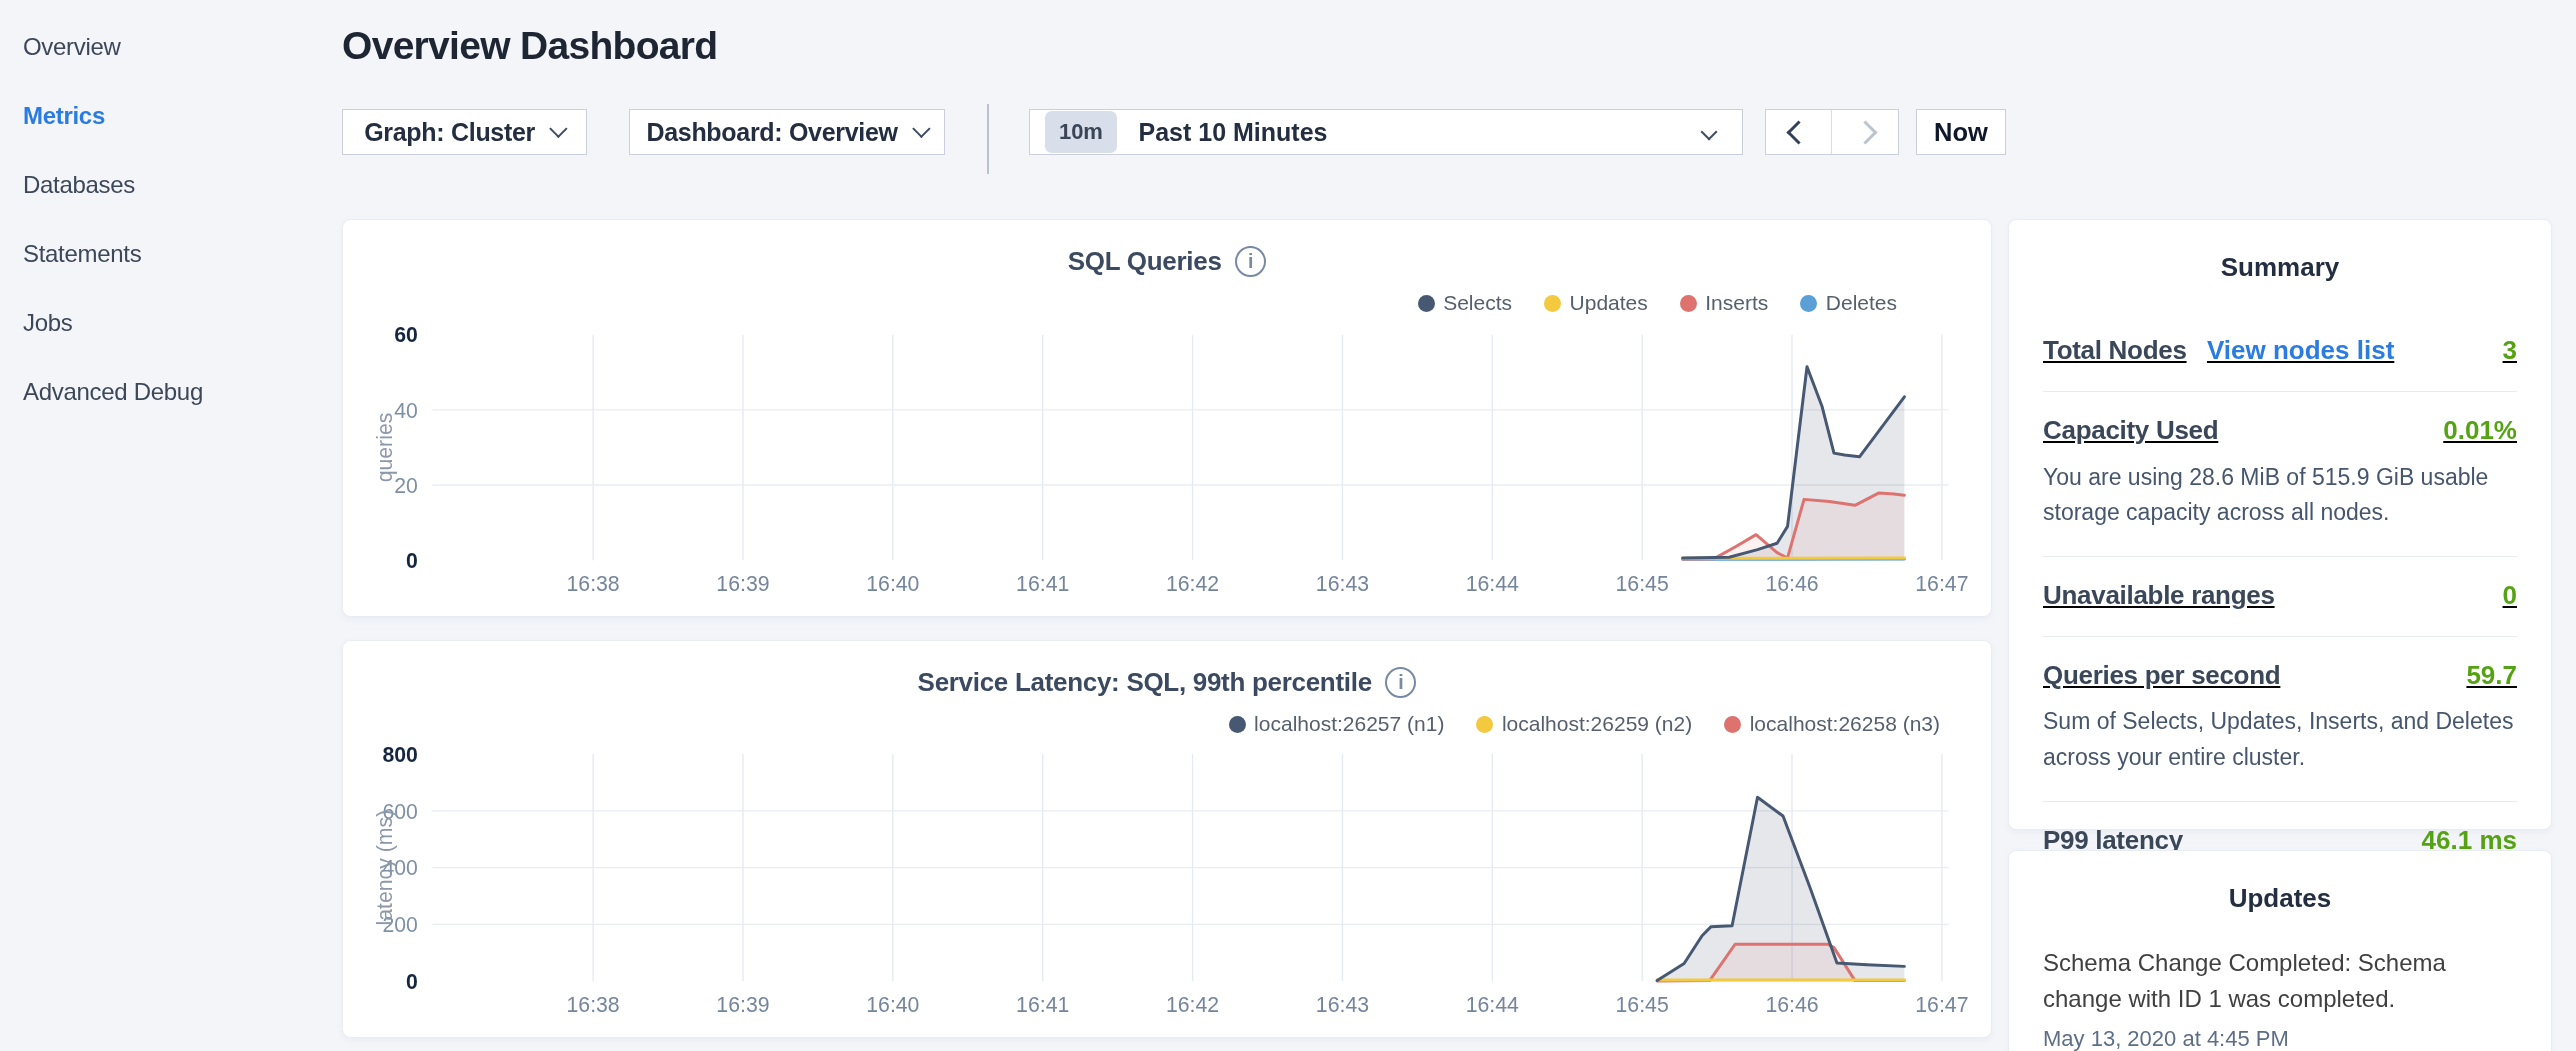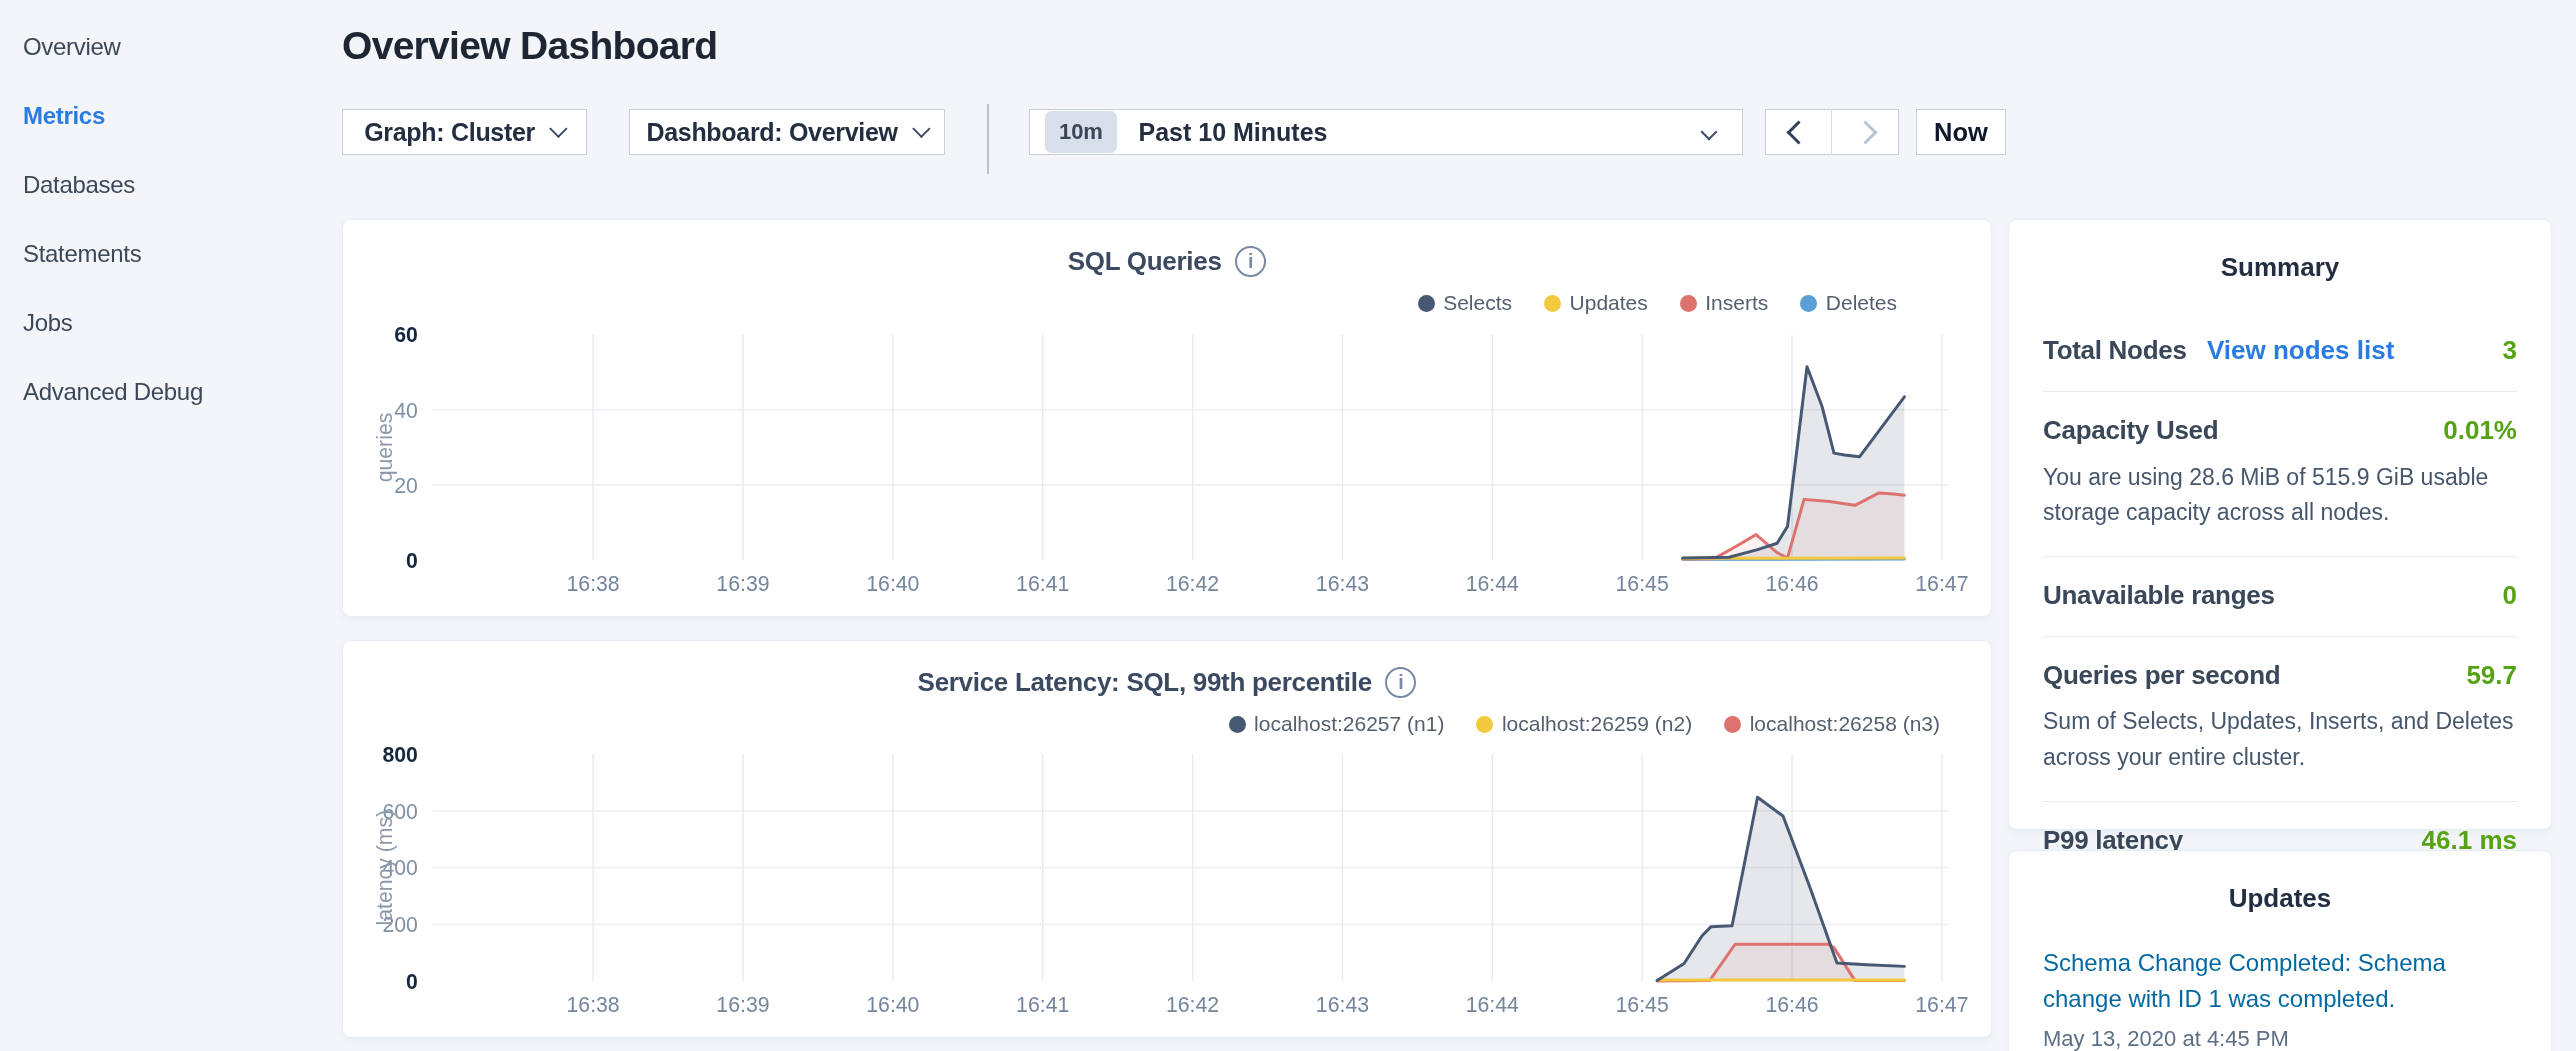--- a/index.html
+++ b/index.html
@@ -49,27 +49,27 @@
   .legend-item { display:flex; align-items:center; gap:8.5px;text-align:center; }
   .legend-dot { width:17px; height:17px; border-radius:50%; }
   .legend-label { font-size:21px; color:#555f6d; }
   .plot-svg { position:absolute; left:0; top:0; }
 
   
   .panel-title { text-align:center; font-size:26px; font-weight:700; color:#242e41; margin-top:32px; }
   .sum-rows { margin:29px 34px 0; }
   .sum-row { padding:23px 0 25px; }
   .sum-row + .sum-row { border-top:1.7px solid #e7eaef; }
-  .sum-head { display:flex; align-items:flex-start; }
+  .sum-head { display:flex; align-items:flex-start;text-decoration:underline; }
   .sum-label { font-size:26px; font-weight:700; color:#3a4759; letter-spacing:-0.3px; }
   .sum-link { font-size:26px; font-weight:700; color:#2b7ce0; margin-left:20.4px; cursor:pointer; }
   .sum-value { margin-left:auto; font-size:26px; font-weight:700; color:#55a314; }
   .sum-desc { font-size:23px; color:#46566c; line-height:1.55; margin-top:13.6px; }
   .events-list { margin:31px 34px 0; }
-  .event-msg { font-size:24px; color:#0369a1; line-height:1.5; max-width:408px; }
+  .event-msg { font-size:24px; color:#404040; line-height:1.5; max-width:408px; }
   .event-time { font-size:22px; color:#5d6e87; margin-top:8.5px; }
 </style>
 </head>
 <body>
 
 <div class="page">
 
   <ul class="sidebar" id="sidebar">
       <li class="">
         <span>Overview</span>

